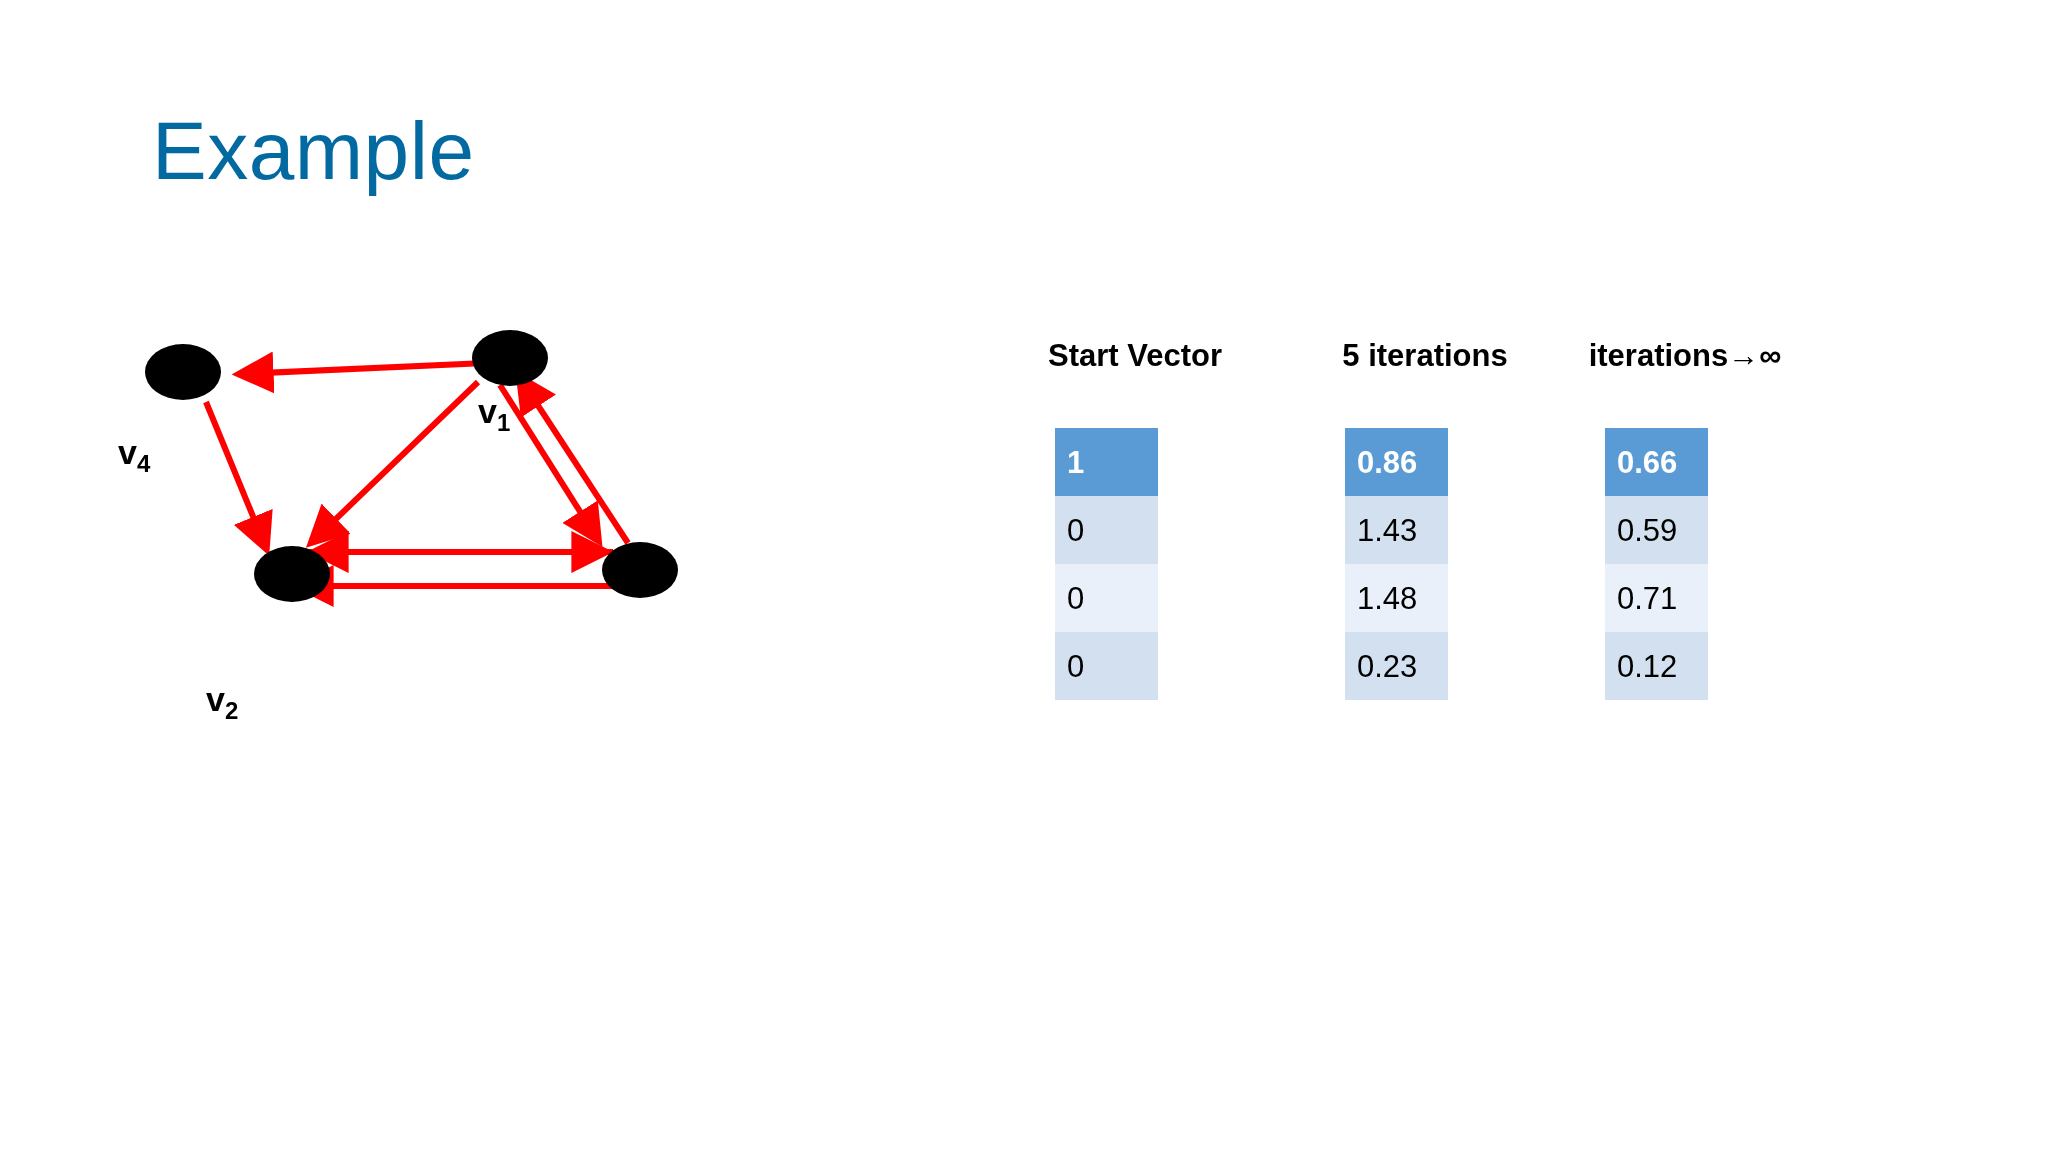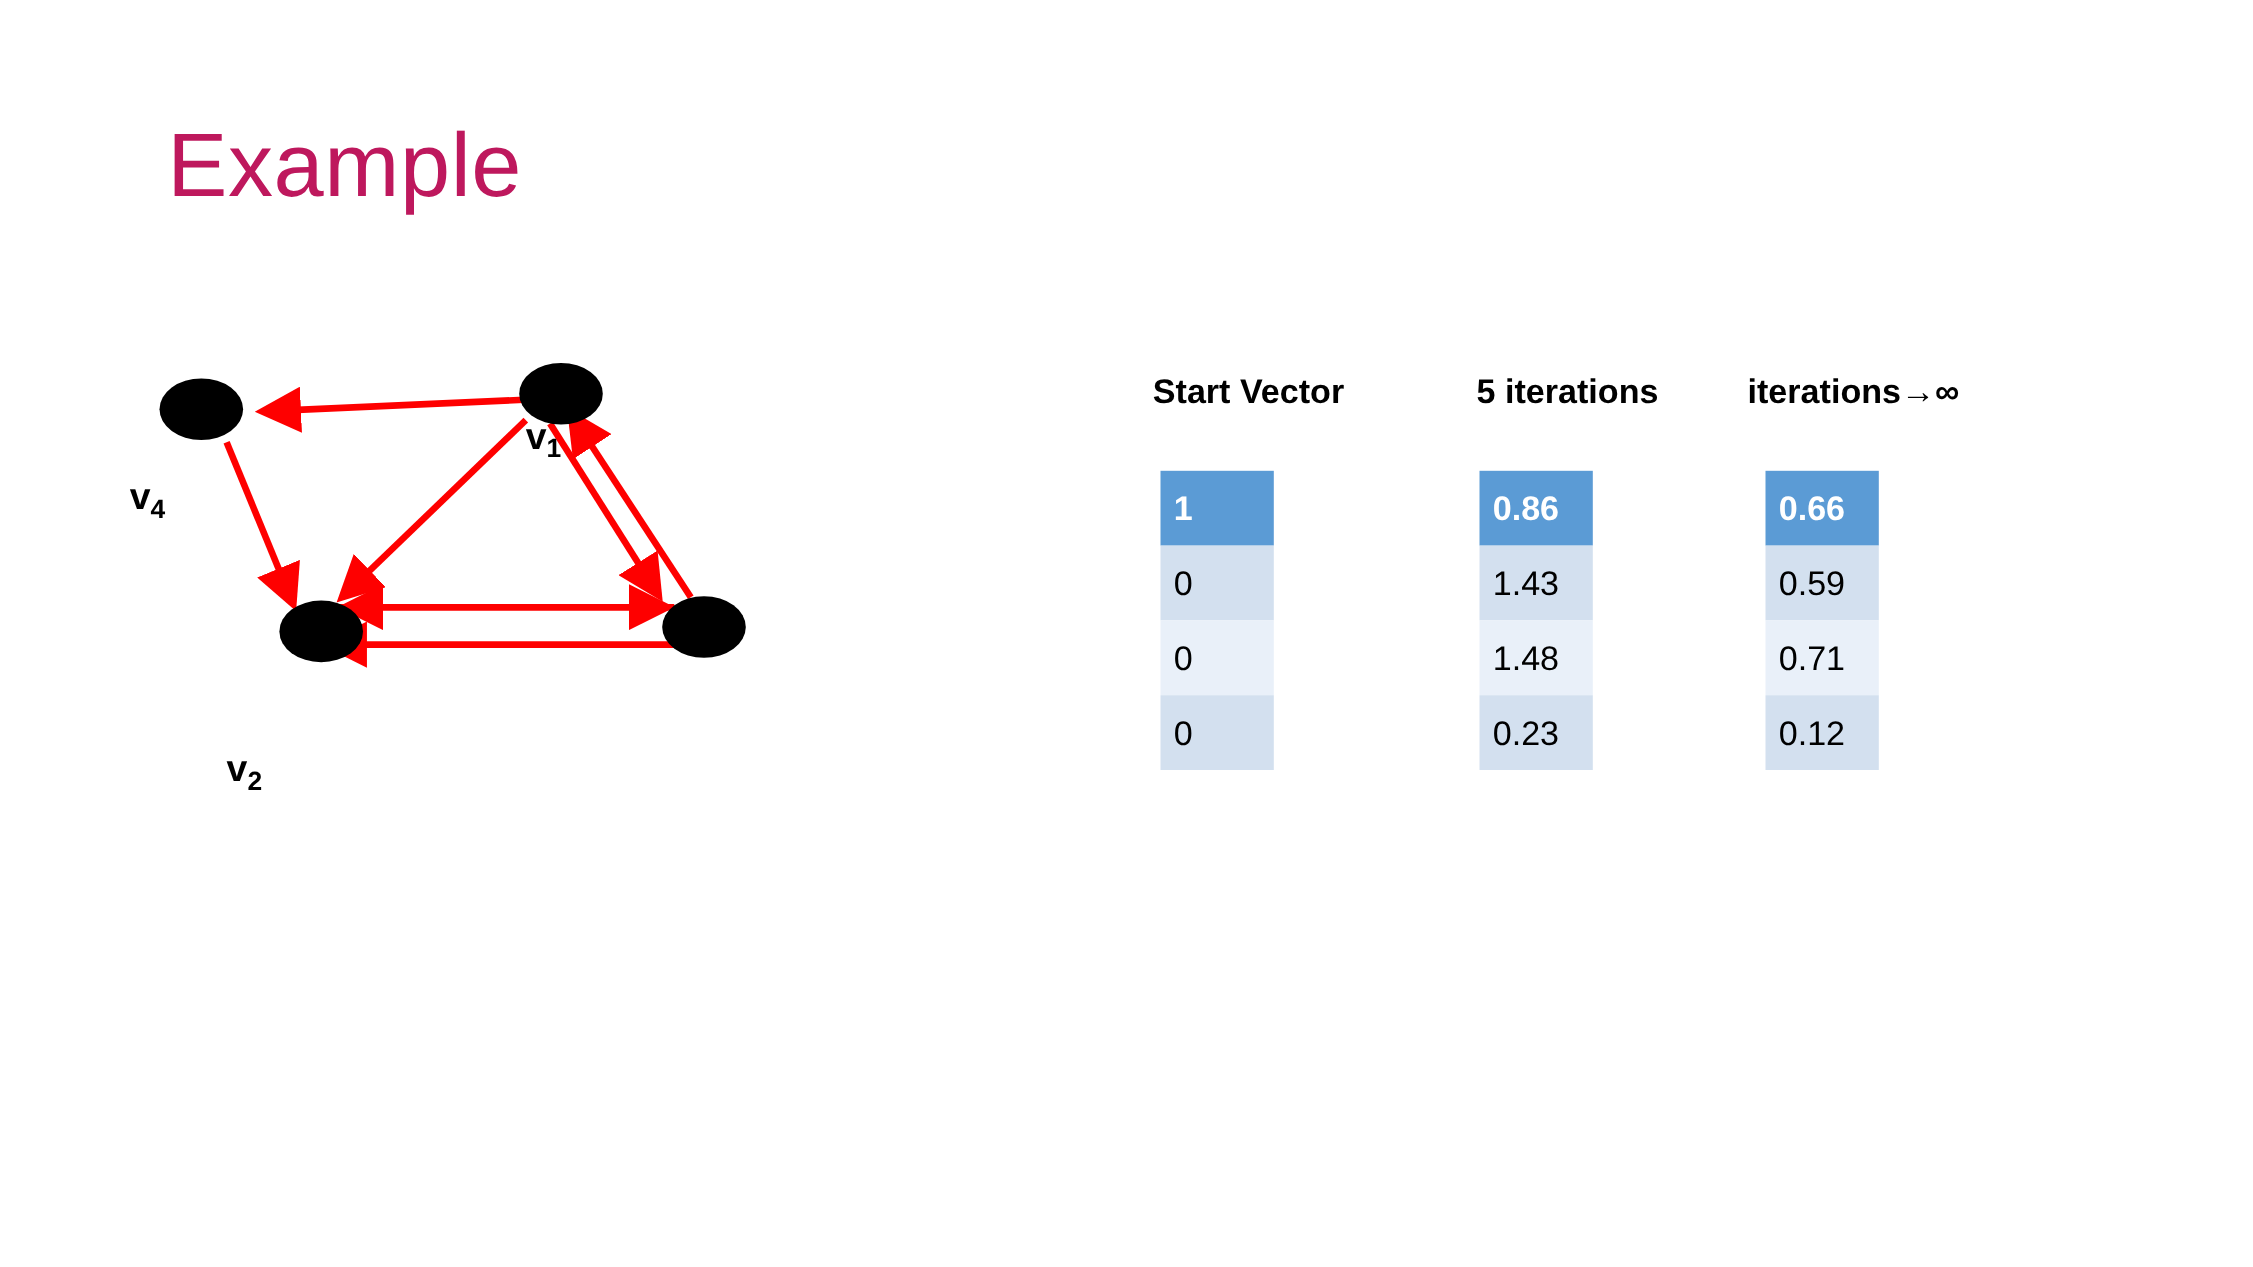--- a/index.html
+++ b/index.html
@@ -18,21 +18,21 @@
 
   
   #slide-title {
     position: absolute;
     left: 152px;
     top: 110px;
     font-size: 82px;
     font-weight: 300;
     letter-spacing: 0.5px;
     line-height: 1;
-    color: #be185d;
+    color: #0369a1;
     white-space: nowrap;
   }
 
   
   #graph-panel {
     position: absolute;
     left: 100px;
     top: 330px;
     width: 820px;
     height: 500px;
@@ -49,21 +49,21 @@
     font-size: 34px;
     font-weight: 700;
     color: #000000;
     white-space: nowrap;
     line-height: 1;
   }
   .node-label sub {
     font-size: 24px;
     font-weight: 700;
   }
-  #label-v1 { left: 378px; top: 50px; }
+  #label-v1 { left: 378px; top: 64px; }
   #label-v4 { left: 18px;  top: 105px; }
   #label-v2 { left: 106px; top: 352px; }
 
   
   #vectors-panel {
     position: absolute;
     left: 1020px;
     top: 340px;
     width: 960px;
     height: 320px;

